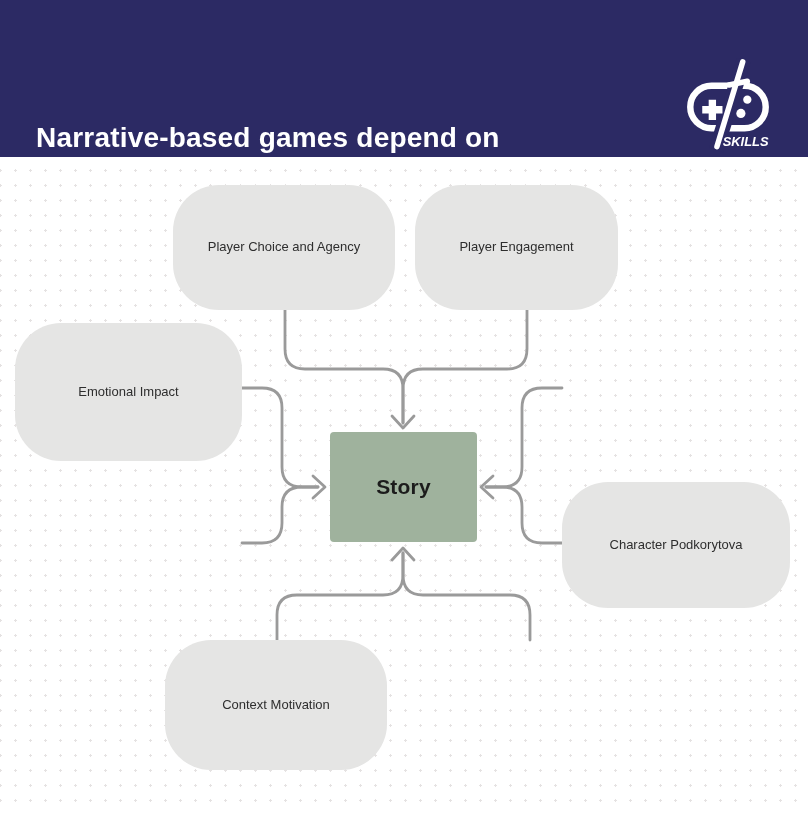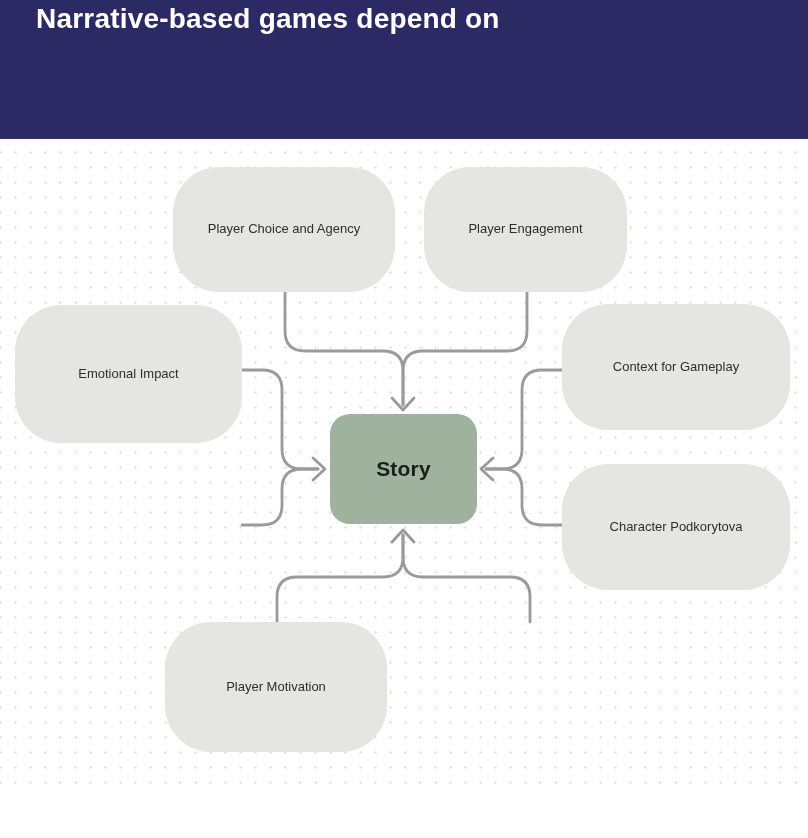--- a/index.html
+++ b/index.html
@@ -5,22 +5,22 @@
   html, body { margin: 0; padding: 0; background: #ffffff; }
   .page {
     width: 808px; height: 838px;
     font-family: "Liberation Sans", sans-serif;
     position: relative; overflow: hidden; background: #ffffff;
     margin: 0 auto;
   }
 
   
   .header {
-    width: 808px; height: 139px; background: #2C2A64;
-    display: flex; align-items: flex-start; justify-content: space-between;
+    width: 808px; height: 157px; background: #2C2A64;
+    display: flex; align-items: flex-end; justify-content: space-between;
     box-sizing: border-box; padding: 0 28px 0 36px;
   }
   .title-block { color: #ffffff; font-weight: bold; font-size: 28px; line-height: 38px; letter-spacing: 0.2px; }
   .logo-box { width: 92px; height: 100px; flex: 0 0 auto; margin-right: 6px; }
 
   
   .canvas {
     position: relative; width: 808px; height: 645px;
     background-color: #ffffff;
     background-image: radial-gradient(#E5E2E2 1.3px, transparent 1.4px);
@@ -29,28 +29,28 @@
   }
   .arrow-layer { position: absolute; left: 0; top: 0; width: 808px; height: 645px; }
 
   .node {
     position: absolute; background: #E5E5E4; border-radius: 46px;
     display: flex; align-items: center; justify-content: center;
     text-align: center; color: #2E2E2E; font-size: 13px; line-height: 1.55;
     box-sizing: border-box; padding: 0 26px;
   }
   .node-story {
-    position: absolute; background: #9FB29D; border-radius: 20px;
+    position: absolute; background: #9FB29D; border-radius: 4px;
     display: flex; align-items: center; justify-content: center;
     color: #1C1C1C; font-size: 21px; font-weight: bold; letter-spacing: 0.2px;
   }
 
   
   .n-player-choice      { left: 173px; top: 28px;  width: 222px; height: 125px; }
-  .n-player-engagement  { left: 424px; top: 28px;  width: 203px; height: 125px; }
+  .n-player-engagement  { left: 415px; top: 28px;  width: 203px; height: 125px; }
   .n-emotional-impact   { left: 15px;  top: 166px; width: 227px; height: 138px; }
   .n-pacing-flow        { left: 15px;  top: 326px; width: 227px; height: 124px; }
   .n-context-gameplay   { left: 562px; top: 165px; width: 228px; height: 126px; }
   .n-character-conn     { left: 562px; top: 325px; width: 228px; height: 126px; }
   .n-player-motivation  { left: 165px; top: 483px; width: 222px; height: 130px; }
   .n-world-building     { left: 422px; top: 483px; width: 220px; height: 130px; }
   .n-story              { left: 330px; top: 275px; width: 147px; height: 110px; }
 
   
   .footer {
@@ -61,20 +61,38 @@
   .footer-text { color: #ffffff; font-weight: bold; font-size: 18px; letter-spacing: 0.2px; }
 </style>
 </head>
 <body>
 
 <div class="page">
 
   <header class="header">
     <div class="title-block">
       <div>Narrative-based games depend on</div>
+    </div>
+    <div class="logo-box">
+      <svg viewBox="0 0 100 106" width="92" height="100">
+
+        <rect x="9" y="30" width="82" height="46" rx="23" fill="none" stroke="#ffffff" stroke-width="7"></rect>
+
+        <line x1="67" y1="2" x2="37" y2="100" stroke="#2C2A64" stroke-width="16"></line>
+
+        <line x1="66" y1="4" x2="38" y2="96" stroke="#ffffff" stroke-width="6" stroke-linecap="round"></line>
+
+        <line x1="51" y1="29" x2="71" y2="25" stroke="#ffffff" stroke-width="6" stroke-linecap="round"></line>
+
+        <path d="M29 45 v7 h-7 v8 h7 v7 h8 v-7 h7 v-8 h-7 v-7 z" fill="#ffffff"></path>
+
+        <circle cx="71" cy="45" r="4.5" fill="#ffffff"></circle>
+        <circle cx="64" cy="60" r="5" fill="#ffffff"></circle>
+        <text x="94" y="95" text-anchor="end" font-size="14" font-weight="bold" font-style="italic" font-family="Liberation Sans, sans-serif" fill="#ffffff">SKILLS</text>
+      </svg>
     </div>
   </header>
 
   <main class="canvas">
 
     <svg class="arrow-layer" viewBox="0 0 808 645">
       <g fill="none" stroke="#9A9A9A" stroke-width="2.8" stroke-linecap="round" stroke-linejoin="round">
 
         <path d="M285 153 L285 192 Q285 212 305 212 L383 212 Q403 212 403 232 L403 266"></path>
         <path d="M527 153 L527 192 Q527 212 507 212 L423 212 Q403 212 403 232 L403 266"></path>
@@ -90,21 +108,20 @@
 
         <path d="M277 483 L277 458 Q277 438 297 438 L383 438 Q403 438 403 418 L403 396"></path>
         <path d="M530 483 L530 458 Q530 438 510 438 L423 438 Q403 438 403 418 L403 396"></path>
         <path d="M392 403 L403 391 L414 403"></path>
       </g>
     </svg>
 
     <div class="node n-player-choice">Player Choice and Agency</div>
     <div class="node n-player-engagement">Player Engagement</div>
     <div class="node n-emotional-impact">Emotional Impact</div>
-    <div class="node n-context-gameplay">Context for Gameplay</div>
     <div class="node n-character-conn">Character Podkorytova</div>
-    <div class="node n-player-motivation">Player Motivation</div>
+    <div class="node n-player-motivation">Context Motivation</div>
 
     <div class="node-story n-story">Story</div>
   </main>
 
 
 </div>
 
 </body></html>

